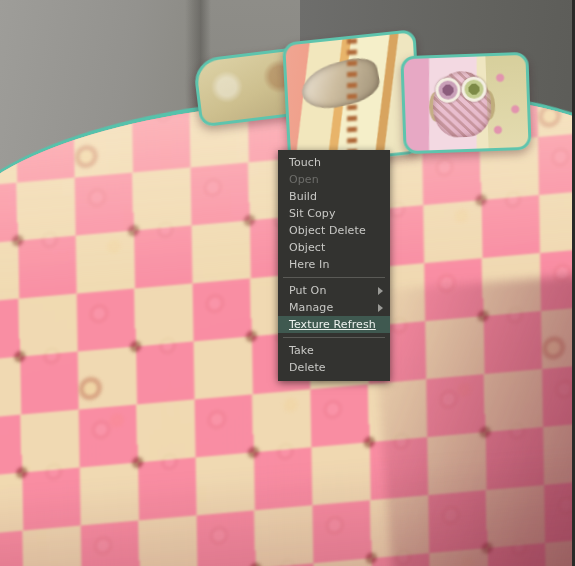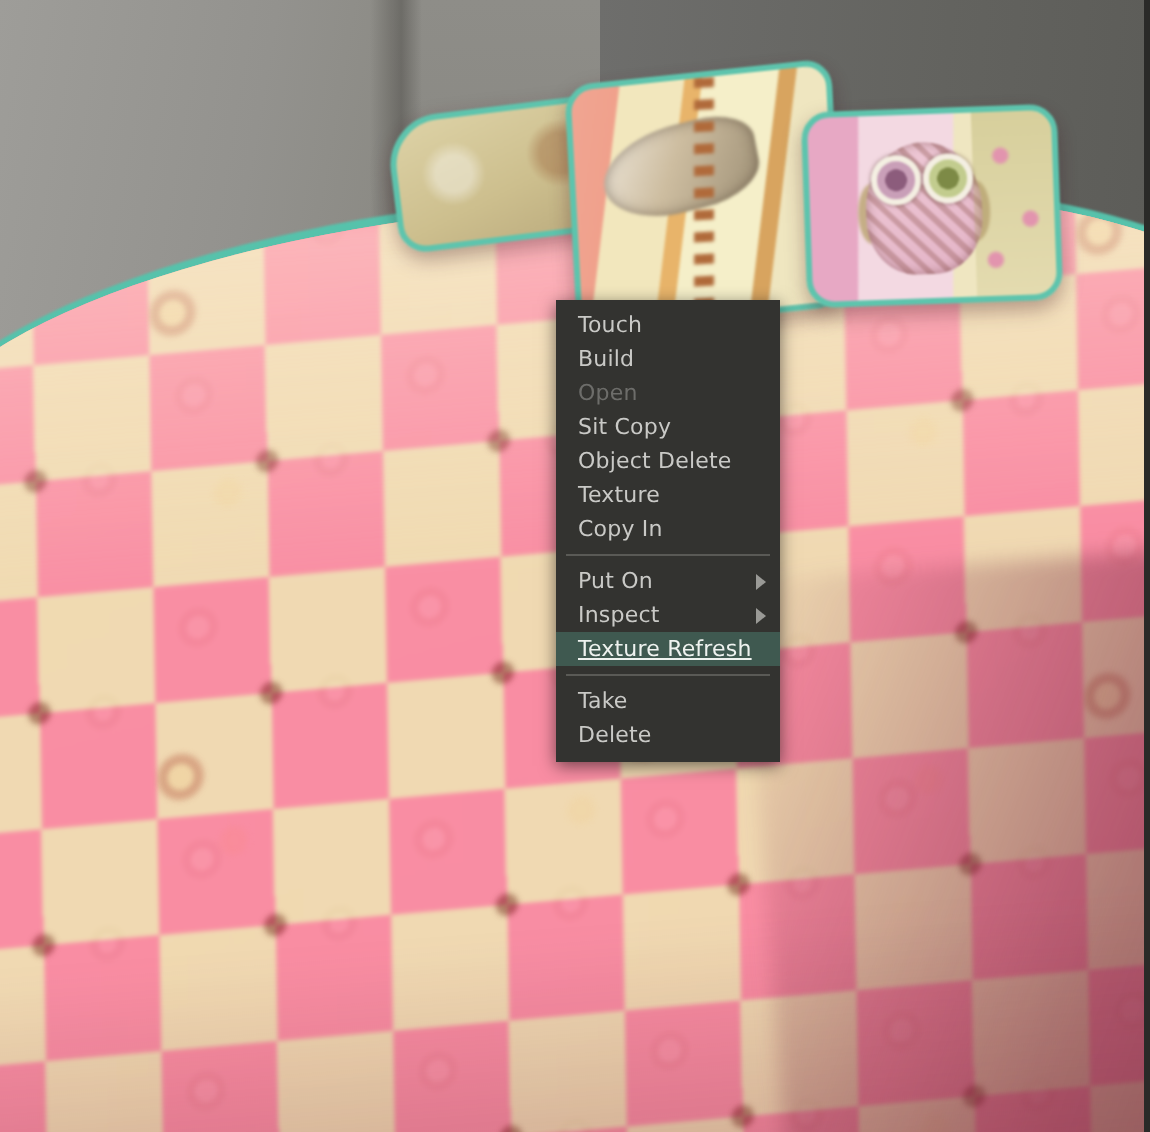--- a/index.html
+++ b/index.html
@@ -305,45 +305,45 @@
       <div class="owl-eye left"></div>
       <div class="owl-eye right"></div>
       <div class="floral"></div>
     </div>
   </div>
 
   <div id="context-menu" style="left: 263px; top: 150px; width: 112px; background: rgb(51, 51, 48); margin-left: 15px;">
       <div class="menu-item">
         <span>Touch</span>
       </div>
-      <div class="menu-item">
-        <span>Build</span>
-      </div>
       <div class="menu-item disabled">
         <span>Open</span>
       </div>
       <div class="menu-item">
+        <span>Build</span>
+      </div>
+      <div class="menu-item">
         <span>Sit Copy</span>
       </div>
       <div class="menu-item">
         <span>Object Delete</span>
       </div>
       <div class="menu-item">
-        <span>Texture</span>
-      </div>
-      <div class="menu-item">
-        <span>Copy In</span>
+        <span>Object</span>
+      </div>
+      <div class="menu-item">
+        <span>Here In</span>
       </div>
       <div class="menu-sep"></div>
       <div class="menu-item">
         <span>Put On</span>
         <span class="arrow"></span>
       </div>
       <div class="menu-item">
-        <span>Inspect</span>
+        <span>Manage</span>
         <span class="arrow"></span>
       </div>
       <div class="menu-item selected">
         <span>Texture Refresh</span>
       </div>
       <div class="menu-sep"></div>
       <div class="menu-item">
         <span>Take</span>
       </div>
       <div class="menu-item">

